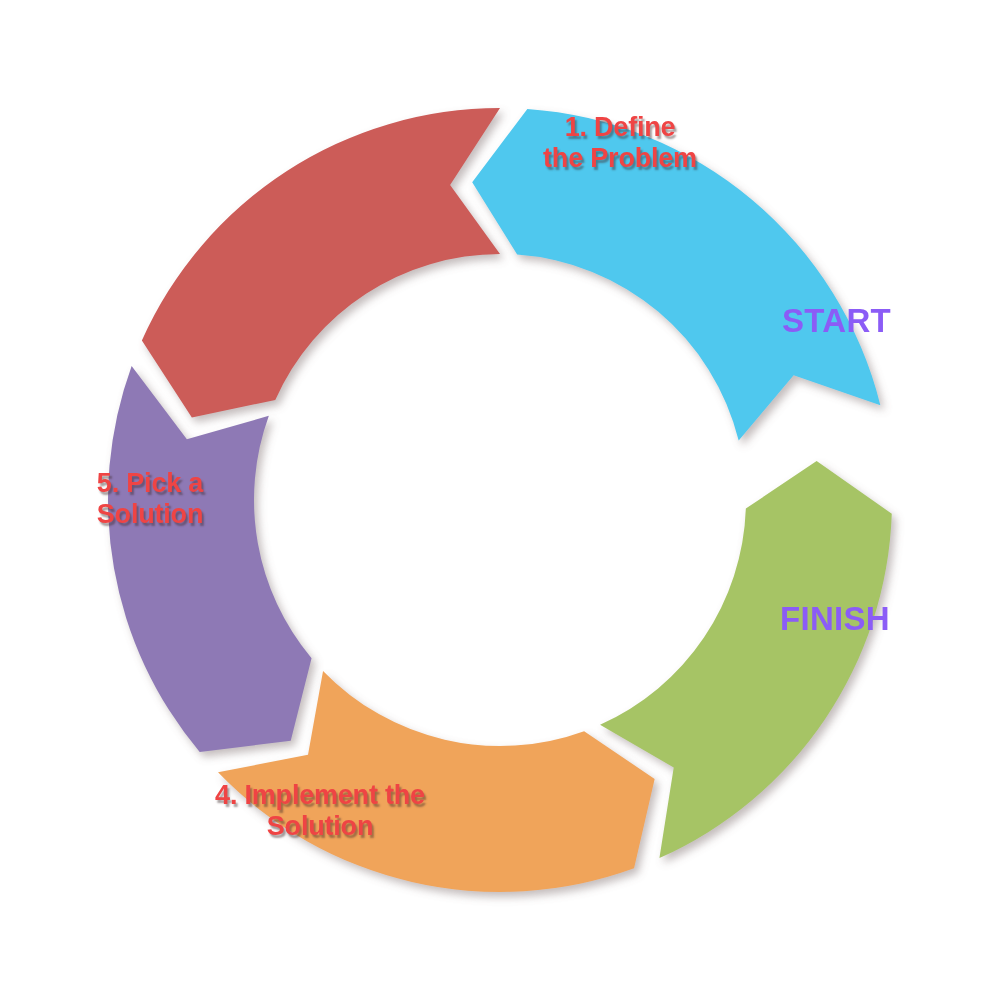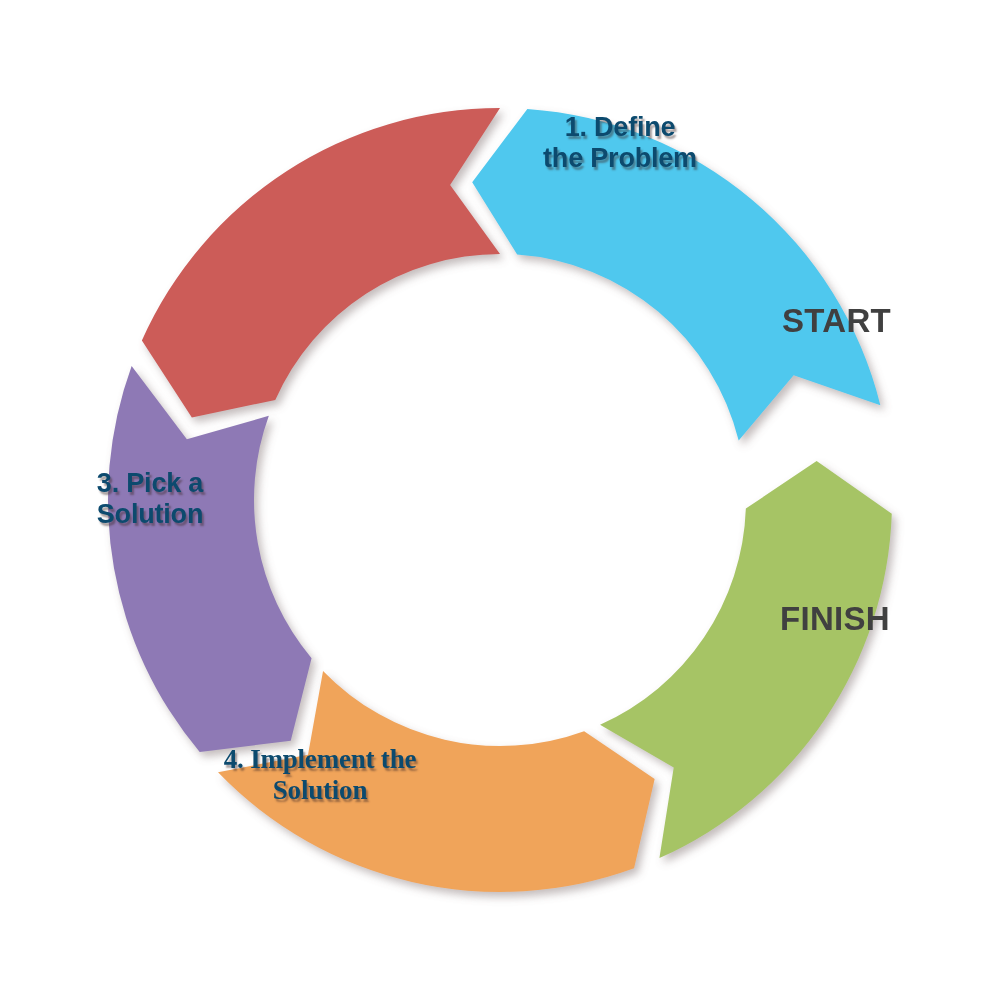--- a/index.html
+++ b/index.html
@@ -26,45 +26,45 @@
     top: 0;
     width: 1000px;
     height: 1000px;
   }
   .seg-path {
     stroke: none;
   }
   .seg-label {
     position: absolute;
     text-align: center;
-    color: #0c4a6e;
+    color: #ef4444;
     font-family: "Liberation Sans", sans-serif;
     font-weight: bold;
     font-size: 27px;
     line-height: 1.15;
     letter-spacing: -0.2px;
     text-shadow: 2px 3px 2px rgba(60,40,40,0.45);
     white-space: pre-line;
     pointer-events: none;
     transform-origin: 50% 50%;
   }
   .endpoint-label {
     position: absolute;
-    color: #404040;
+    color: #8b5cf6;
     font-family: "Liberation Sans", sans-serif;
     font-weight: bold;
     font-size: 33px;
     letter-spacing: 0.3px;
     white-space: nowrap;
   }
   
   #label-0 { left: 470px; top: 112px; width: 300px; }
   #label-1 { left: 150px; top: 158px; width: 320px; }
   #label-2 { left: 40px;  top: 468px; width: 220px; }
-  #label-3 { left: 150px; top: 744px; width: 340px; font-family: Liberation Serif, serif; }
+  #label-3 { left: 150px; top: 780px; width: 340px; }
   #label-4 { left: 540px; top: 752px; width: 300px; }
   #label-start  { left: 782px; top: 302px; }
   #label-finish { left: 780px; top: 600px; text-align: right; }
 </style>
 </head>
 <body>
 
 <div id="diagram-root">
 
   <svg class="ring" viewBox="0 0 1000 1000" aria-hidden="true">
@@ -77,21 +77,21 @@
         <path d="M 880.36 405.17 A 392 392 0 0 0 527.34 108.95 L 472.20 182.21 L 517.16 254.60 A 246 246 0 0 1 738.69 440.49 L 793.64 375.36 Z" fill="#4FC8EE" class="seg-path" filter="url(#wedgeShadow)"></path>
         <path d="M 500.00 108.00 A 392 392 0 0 0 141.89 340.56 L 191.87 417.44 L 275.27 399.94 A 246 246 0 0 1 500.00 254.00 L 450.10 184.93 Z" fill="#CC5B58" class="seg-path" filter="url(#wedgeShadow)"></path>
         <path d="M 131.64 365.93 A 392 392 0 0 0 199.71 751.97 L 290.72 740.75 L 311.55 658.13 A 246 246 0 0 1 268.84 415.86 L 186.86 439.13 Z" fill="#8E79B5" class="seg-path" filter="url(#wedgeShadow)"></path>
         <path d="M 218.02 772.31 A 392 392 0 0 0 634.07 868.36 L 654.65 779.00 L 584.14 731.16 A 246 246 0 0 1 323.04 670.89 L 308.02 754.76 Z" fill="#F0A45A" class="seg-path" filter="url(#wedgeShadow)"></path>
         <path d="M 659.44 858.11 A 392 392 0 0 0 891.76 513.68 L 816.62 461.12 L 745.85 508.59 A 246 246 0 0 1 600.06 724.73 L 673.74 767.54 Z" fill="#A6C465" class="seg-path" filter="url(#wedgeShadow)"></path>
       </g>
   </svg>
 
   <div class="seg-label" id="label-0">1. Define
 the Problem</div>
-  <div class="seg-label" id="label-2">3. Pick a
+  <div class="seg-label" id="label-2">5. Pick a
 Solution</div>
   <div class="seg-label" id="label-3">4. Implement the
 Solution</div>
 
   <div class="endpoint-label" id="label-start">START</div>
   <div class="endpoint-label" id="label-finish">FINISH</div>
 
 </div>
 
 </body></html>

